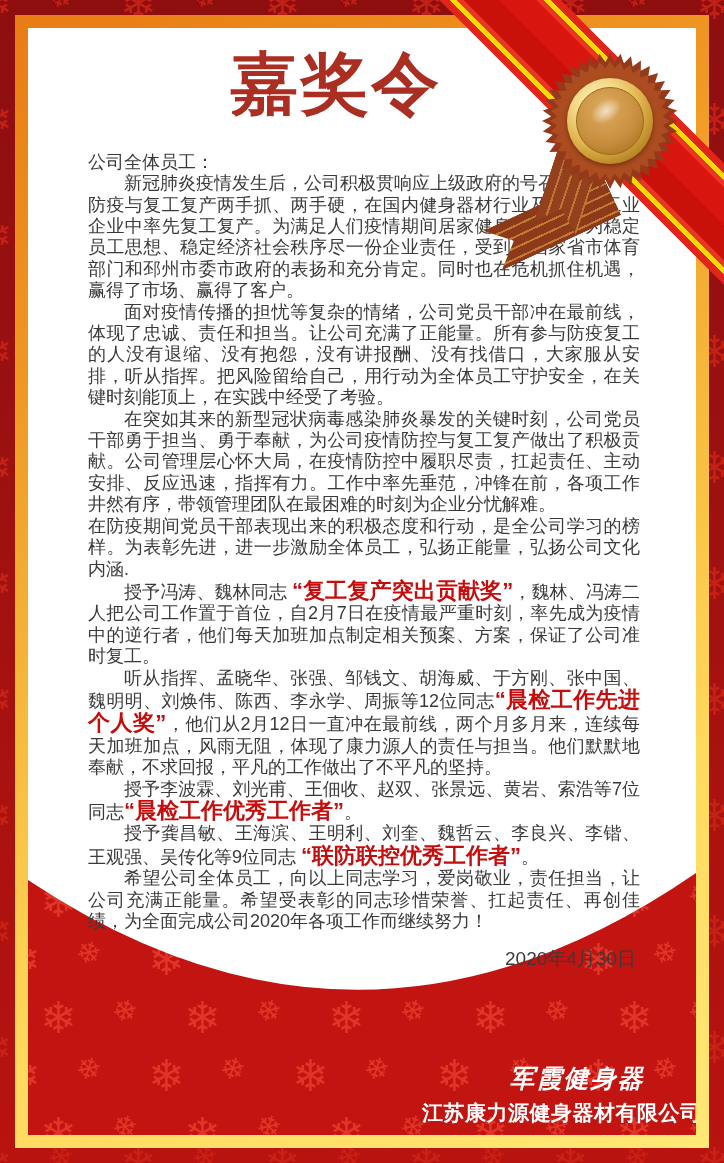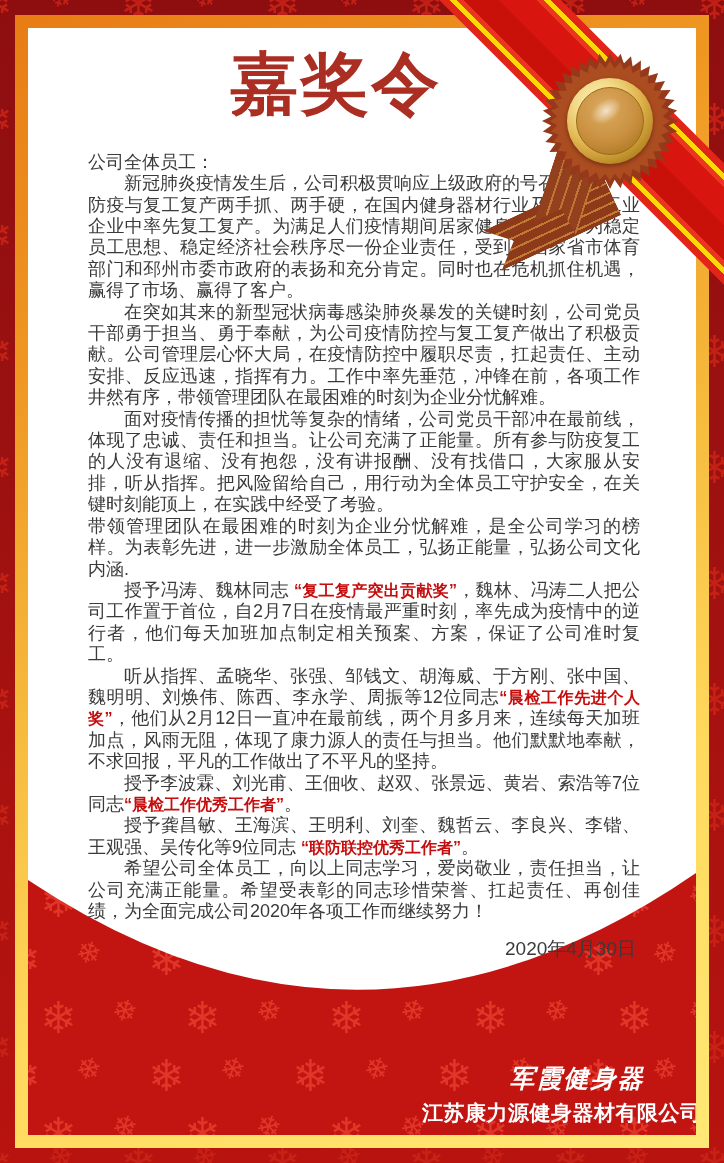--- a/index.html
+++ b/index.html
@@ -65,21 +65,21 @@
     margin:0 0 30px 0;padding-right:56px;text-align:center;
     font-family:"Liberation Serif","DejaVu Serif",serif;
     font-size:68px;line-height:1.1;font-weight:bold;letter-spacing:.04em;color:#ab2e23;
   }
   .greeting,.para{
     margin:0;font-size:18px;line-height:21.4px;text-align:justify;
     font-family:"Liberation Sans",sans-serif;
   }
   .indent{text-indent:2em;}
   .block{display:block;text-indent:0;}
-  .award-name{color:#c50d0d;font-weight:bold;font-size:16px;line-height:21.4px;}
+  .award-name{color:#c50d0d;font-weight:bold;font-size:22px;line-height:21.4px;}
   .sig-block{margin-top:14px;text-align:right;}
   .sig-name{font-size:20px;line-height:26px;letter-spacing:1px;}
   .sig-date{font-size:19px;line-height:25px;padding-right:4px;}
   
   .logo{position:absolute;right:24px;bottom:8px;width:250px;z-index:2;color:#fff;text-align:center;}
   .jx-row{display:flex;align-items:flex-end;justify-content:center;gap:6px;width:180px;margin:0 6px 0 auto;}
   .jx-mark{font-style:italic;font-weight:bold;font-size:40px;line-height:.9;letter-spacing:0;}
   .jx-fitness{font-style:italic;font-weight:bold;font-size:11px;letter-spacing:4px;padding-bottom:3px;}
   .brand{font-style:italic;font-weight:bold;font-size:25px;line-height:1.15;letter-spacing:2px;width:186px;margin:2px 2px 6px auto;}
   .company{font-weight:bold;font-size:21px;letter-spacing:.5px;white-space:nowrap;}
@@ -523,25 +523,25 @@
       <path d="M0,0 H668 V845 Q334,1075 0,852 Z" fill="#ffffff"></path>
     </svg>
 
     <div class="content">
       <h1 class="title">嘉奖令</h1>
 
       <p class="greeting">公司全体员工：</p>
 
       <p class="para indent"><span>新冠肺炎疫情发生后，公司积极贯响应上级政府的号召，</span><span class="block">防疫与复工复产两手抓、两手硬，在国内健身器材行业及邳州市工业企业中率先复工复产。为满足人们疫情期间居家健身的需要、为稳定员工思想、稳定经济社会秩序尽一份企业责任，受到了国家省市体育部门和邳州市委市政府的表扬和充分肯定。同时也在危机抓住机遇，赢得了市场、赢得了客户。</span></p>
 
+      <p class="para indent">面对疫情传播的担忧等复杂的情绪，公司党员干部冲在最前线，体现了忠诚、责任和担当。让公司充满了正能量。所有参与防疫复工的人没有退缩、没有抱怨，没有讲报酬、没有找借口，大家服从安排，听从指挥。把风险留给自己，用行动为全体员工守护安全，在关键时刻能顶上，在实践中经受了考验。</p>
+
       <p class="para indent">在突如其来的新型冠状病毒感染肺炎暴发的关键时刻，公司党员干部勇于担当、勇于奉献，为公司疫情防控与复工复产做出了积极贡献。公司管理层心怀大局，在疫情防控中履职尽责，扛起责任、主动安排、反应迅速，指挥有力。工作中率先垂范，冲锋在前，各项工作井然有序，带领管理团队在最困难的时刻为企业分忧解难。</p>
 
-      <p class="para indent">面对疫情传播的担忧等复杂的情绪，公司党员干部冲在最前线，体现了忠诚、责任和担当。让公司充满了正能量。所有参与防疫复工的人没有退缩、没有抱怨，没有讲报酬、没有找借口，大家服从安排，听从指挥。把风险留给自己，用行动为全体员工守护安全，在关键时刻能顶上，在实践中经受了考验。</p>
-
-      <p class="para">带领管理团队在最困难的时刻为企业分忧解难，是全公司学习的榜样。为表彰先进，进一步激励全体员工，弘扬正能量，弘扬公司文化内涵.</p>
+      <p class="para">在防疫期间党员干部表现出来的积极态度和行动，是全公司学习的榜样。为表彰先进，进一步激励全体员工，弘扬正能量，弘扬公司文化内涵.</p>
 
 
       <p class="para indent"><span>授予冯涛、魏林同志 </span><span class="award-name">“复工复产突出贡献奖”</span><span>，魏林、冯涛二人把公司工作置于首位，自2月7日在疫情最严重时刻，率先成为疫情中的逆行者，他们每天加班加点制定相关预案、方案，保证了公司准时复工。</span></p>
 
       <p class="para indent"><span>听从指挥、孟晓华、张强、邹钱文、胡海威、于方刚、张中国、魏明明、刘焕伟、陈西、李永学、周振等12位同志</span><span class="award-name">“晨检工作先进个人奖”</span><span>，他们从2月12日一直冲在最前线，两个月多月来，连续每天加班加点，风雨无阻，体现了康力源人的责任与担当。他们默默地奉献，不求回报，平凡的工作做出了不平凡的坚持。</span></p>
 
       <p class="para indent"><span>授予李波霖、刘光甫、王佃收、赵双、张景远、黄岩、索浩等7位同志</span><span class="award-name">“晨检工作优秀工作者”</span><span>。</span></p>
 
       <p class="para indent"><span>授予龚昌敏、王海滨、王明利、刘奎、魏哲云、李良兴、李锴、王观强、吴传化等9位同志 </span><span class="award-name">“联防联控优秀工作者”</span><span>。</span></p>
 

